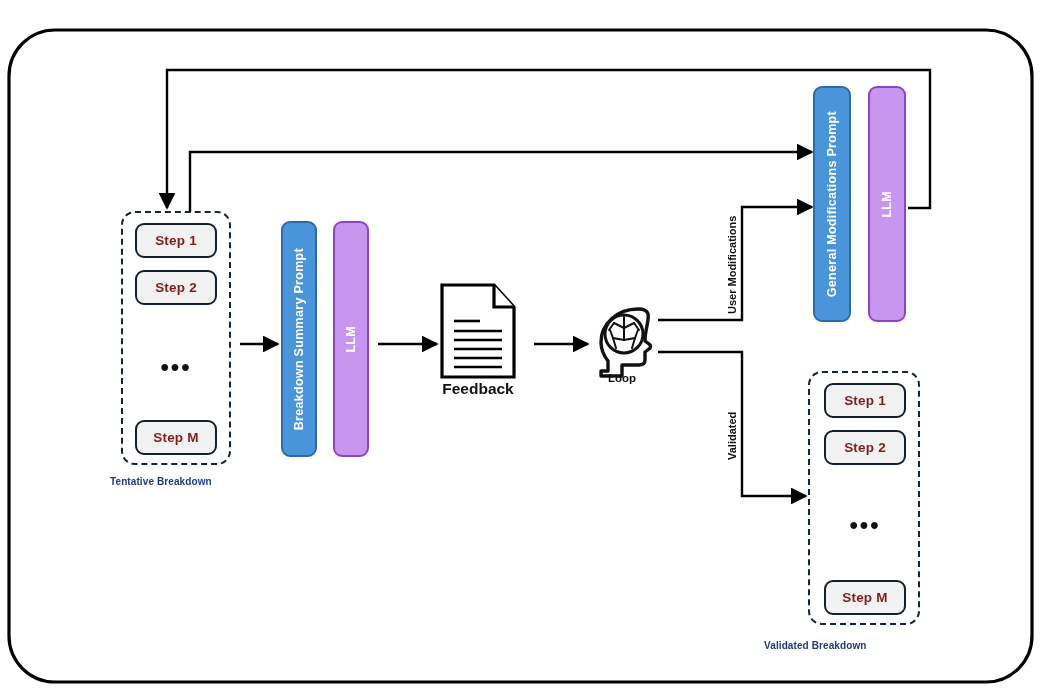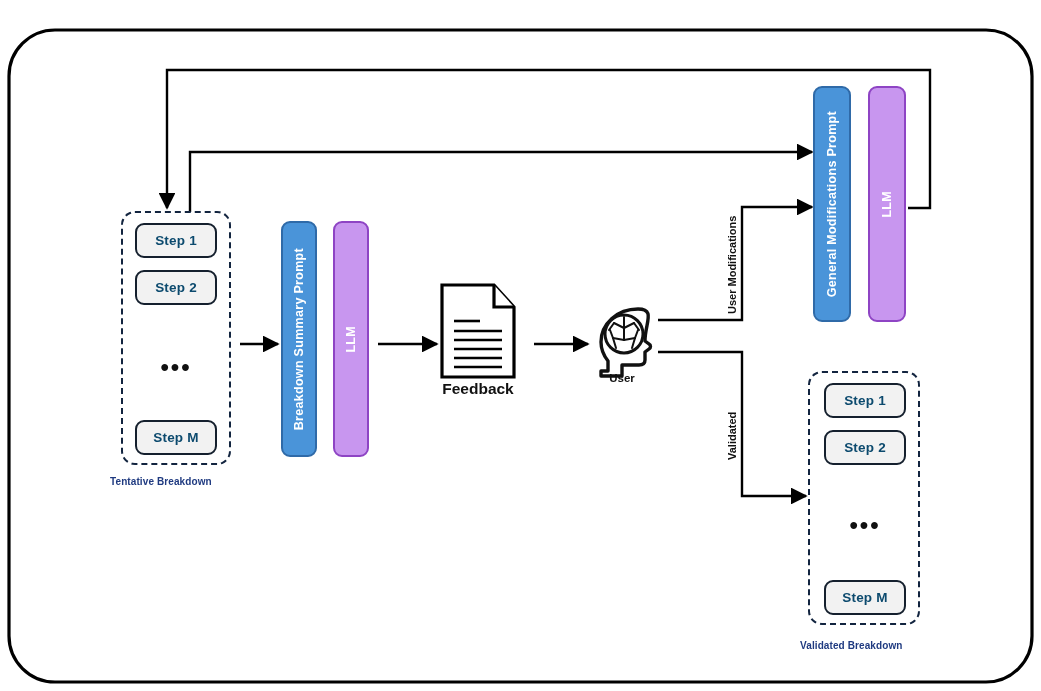--- a/index.html
+++ b/index.html
@@ -21,21 +21,21 @@
   .group-label{
     position:absolute;font-size:10px;font-weight:bold;color:#1F3A80;
     white-space:nowrap;letter-spacing:.1px;
   }
 
   
   .step-box{
     position:absolute;background:#F2F2F2;border:2.2px solid #15202e;
     border-radius:9px;box-sizing:border-box;
     display:flex;align-items:center;justify-content:center;
-    font-size:13.5px;font-weight:bold;color:#0c4a6e;letter-spacing:.2px;
+    font-size:13.5px;font-weight:bold;color:#7f1d1d;letter-spacing:.2px;
   }
   .ellipsis{
     position:absolute;display:flex;align-items:center;justify-content:center;
     font-size:24px;font-weight:bold;color:#111111;letter-spacing:2px;
   }
 
   
   .pill{
     position:absolute;border-radius:9px;box-sizing:border-box;
     display:flex;align-items:center;justify-content:center;
@@ -142,34 +142,34 @@
 
   <div class="pill pill-prompt" style="left:281px;top:221px;width:36px;height:236px;">
     <span>Breakdown Summary Prompt</span>
   </div>
   <div class="pill pill-llm" style="left:333px;top:221px;width:36px;height:236px;">
     <span>LLM</span>
   </div>
 
   <div class="doc-label" style="left:418px;top:380px;width:120px;">Feedback</div>
 
-  <div class="user-label" style="left:580px;top:372px;width:84px;">User</div>
+  <div class="user-label" style="left:580px;top:372px;width:84px;">Loop</div>
 
   <div class="edge-label" style="left:726px;top:314px;">User Modifications</div>
   <div class="edge-label" style="left:726px;top:460px;">Validated</div>
 
   <div class="pill pill-prompt" style="left:813px;top:86px;width:38px;height:236px;">
     <span>General Modifications Prompt</span>
   </div>
   <div class="pill pill-llm" style="left:868px;top:86px;width:38px;height:236px;">
     <span>LLM</span>
   </div>
 
   <div class="group-box" style="left:808px;top:371px;width:112px;height:254px;"></div>
 
   <div class="step-box" style="left:824px;top:383px;width:82px;height:35px;">Step 1</div>
   <div class="step-box" style="left:824px;top:430px;width:82px;height:35px;">Step 2</div>
   <div class="ellipsis" style="left:824px;top:510px;width:82px;height:30px;">•••</div>
   <div class="step-box" style="left:824px;top:580px;width:82px;height:35px;">Step M</div>
 
-  <div class="group-label" style="left:800px;top:640px;">Validated Breakdown</div>
+  <div class="group-label" style="left:764px;top:640px;">Validated Breakdown</div>
 
 </div>
 
 </body></html>

